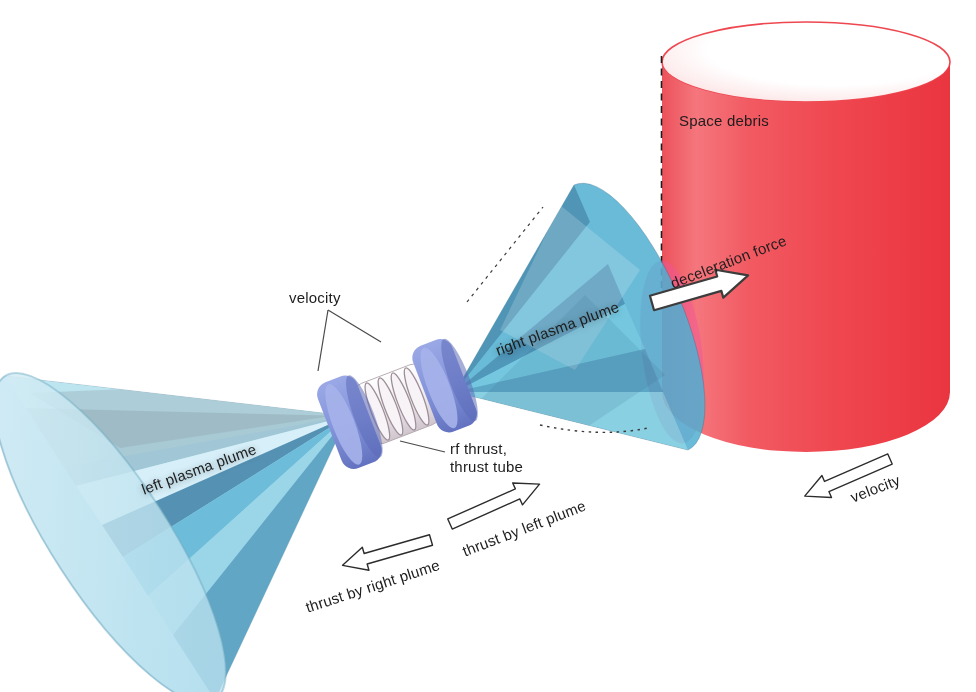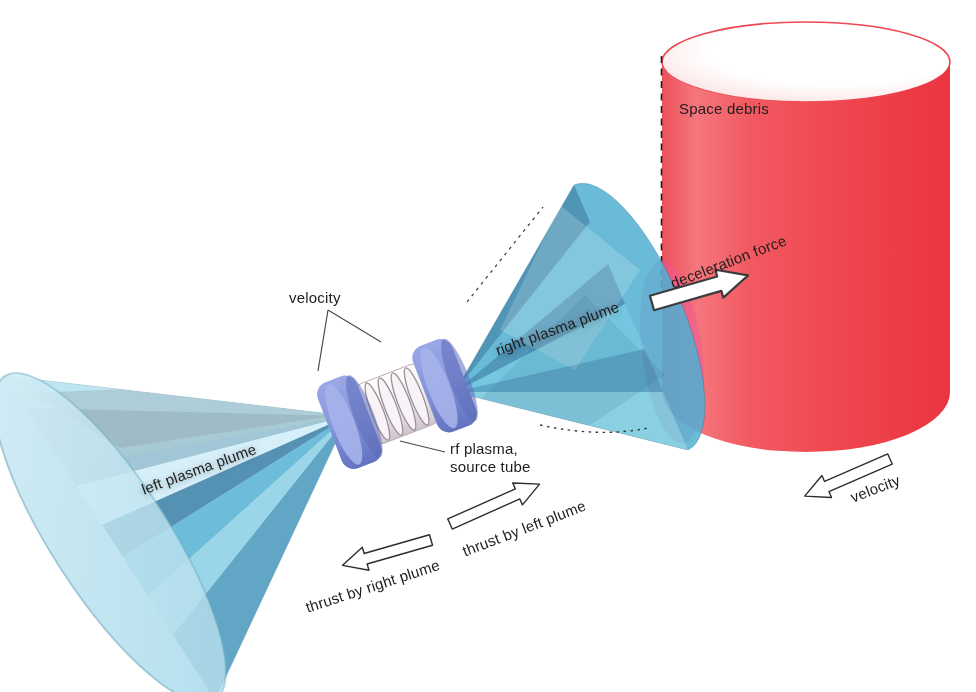--- a/index.html
+++ b/index.html
@@ -137,27 +137,27 @@
 
   <g stroke="#4a4a4a" stroke-width="1.2">
     <line x1="328" y1="310" x2="318" y2="371"></line>
     <line x1="328" y1="310" x2="381" y2="342"></line>
   </g>
   <line x1="445" y1="452" x2="400" y2="441" stroke="#4a4a4a" stroke-width="1.2"></line>
 </svg>
 
 <span class="lbl" style="left:289px;top:289px;">velocity</span>
 
-<span class="lbl two-line" style="left:450px;top:440px;"><span>rf plasma,</span><br><span>source tube</span></span>
+<span class="lbl two-line" style="left:450px;top:440px;"><span>rf thrust,</span><br><span>thrust tube</span></span>
 
 <span class="lbl rot-20 shadowed" style="left:142px;top:481px;">left plasma plume</span>
 
 <span class="lbl rot-20 shadowed" style="left:496px;top:342px;">right plasma plume</span>
 
-<span class="lbl" style="left:679px;top:100px;">Space debris</span>
+<span class="lbl" style="left:679px;top:112px;">Space debris</span>
 
 <span class="lbl rot-21" style="left:671px;top:275px;">deceleration force</span>
 
 <span class="lbl rot-21" style="left:851px;top:489px;">velocity</span>
 
 <span class="lbl rot-18" style="left:306px;top:599px;">thrust by right plume</span>
 
 <span class="lbl rot-21" style="left:463px;top:543px;">thrust by left plume</span>
 </div>
 

